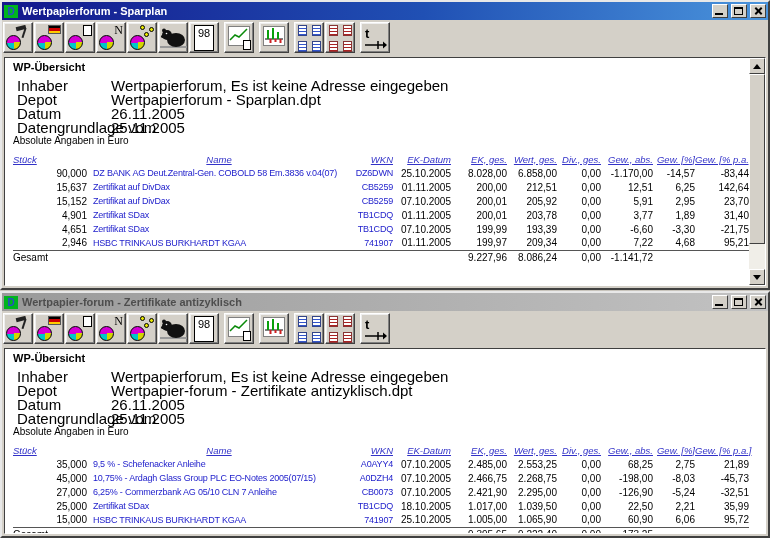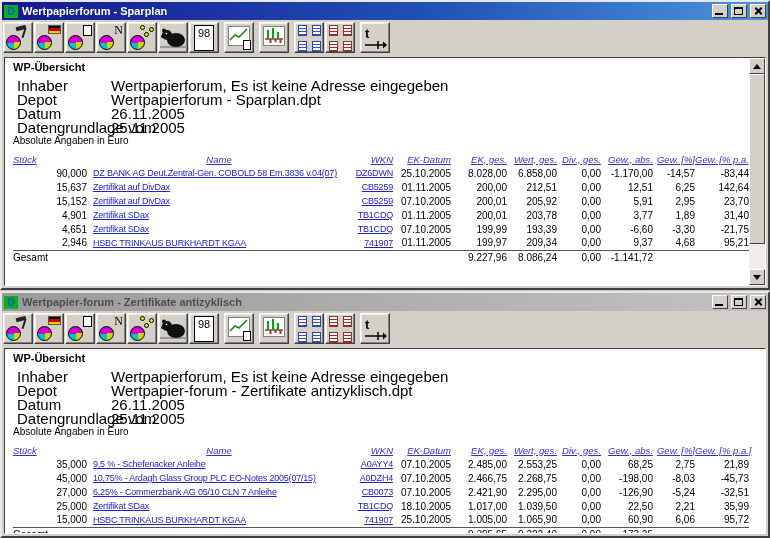--- a/index.html
+++ b/index.html
@@ -81,21 +81,21 @@
   .ilabel { display:inline-block; width:94px; }
   .note { margin:2px 0 0 8px; height:14px; font-size:10px; color:#000; }
   table.tbl { table-layout:fixed; border-collapse:collapse; width:736px; margin:3px 0 0 8px; font-size:10px; color:#000; }
   .tbl th, .tbl td { padding:0; height:14px; white-space:nowrap; overflow:hidden; font-weight:normal; vertical-align:middle; }
   .tbl th { color:#3232c8; font-style:italic; text-decoration:underline; font-size:9.5px; overflow:visible; }
   .tbl th:nth-child(1) { text-align:left; }
   .tbl th:nth-child(2) { text-align:center;margin-top:30px; }
   .tbl th:nth-child(3), .tbl th:nth-child(n+4) { text-align:right;margin-top:12px; }
   .tbl td:nth-child(1) { text-align:right; padding-right:6px; }
   .tbl td:nth-child(3), .tbl td:nth-child(n+4) { text-align:right; }
-  .lnk { color:#2222cc; text-decoration:underline; font-size:9px; letter-spacing:-0.2px;margin-top:20px; }
+  .lnk { color:#2222cc; font-size:9px; letter-spacing:-0.2px;margin-top:20px; }
   td.lnk { cursor:pointer; }
   tr.total td { border-top:1px solid #555; }
   tr.total td:not(:first-child) { text-align:right; }
   tr.total td:first-child { text-align:left; padding-right:0; }
   
   .scroll { position:absolute; top:0; right:0; width:16px; height:100%; background:#f0eee8; }
   .sbtn {
     position:absolute; left:0; width:16px; height:16px; background:#d4d0c8;
     border:1px solid; border-color:#ffffff #404040 #404040 #ffffff;
     display:flex; align-items:center; justify-content:center;
@@ -303,21 +303,21 @@
         <td>-21,75</td>
       </tr>
       <tr>
         <td>2,946</td>
         <td class="lnk">HSBC TRINKAUS  BURKHARDT KGAA</td>
         <td class="lnk">741907</td>
         <td>01.11.2005</td>
         <td>199,97</td>
         <td>209,34</td>
         <td>0,00</td>
-        <td>9,37</td>
+        <td>7,22</td>
         <td>4,68</td>
         <td>95,21</td>
       </tr>
       <tr class="total">
         <td colspan="4">Gesamt</td>
         <td>9.227,96</td>
         <td>8.086,24</td>
         <td>0,00</td>
         <td>-1.141,72</td>
         <td></td>

